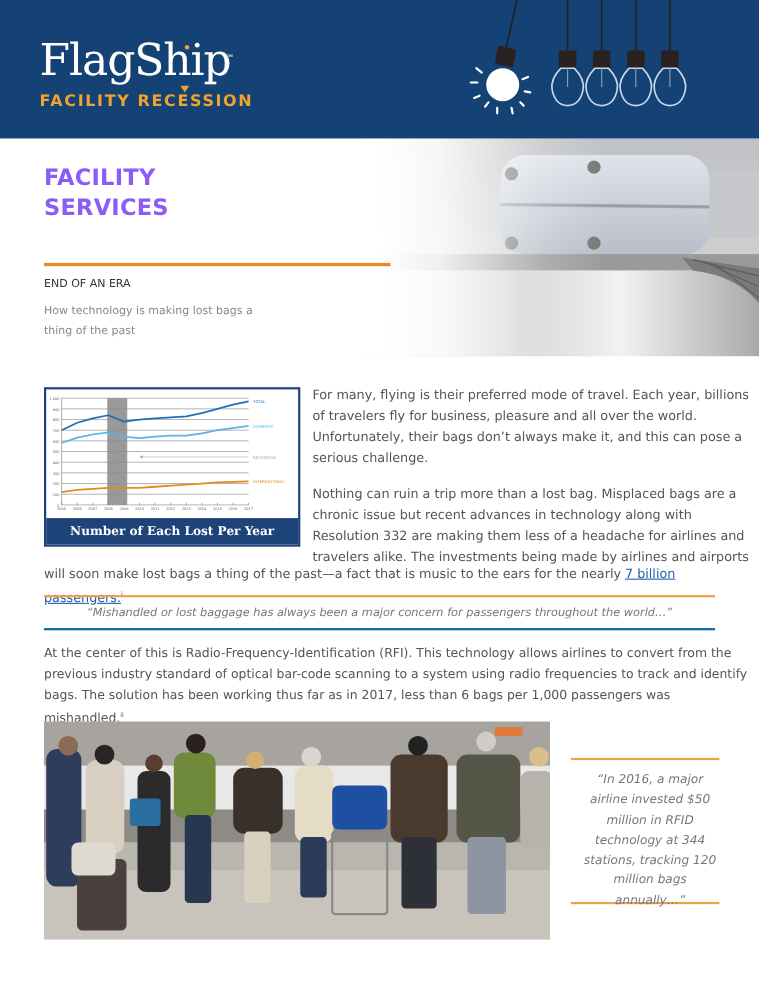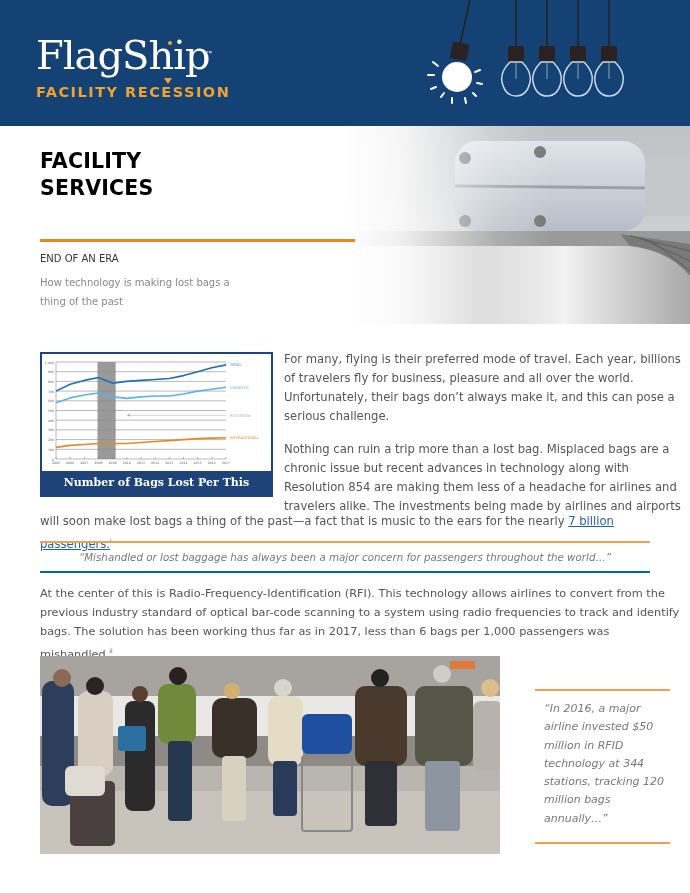--- a/index.html
+++ b/index.html
@@ -16,21 +16,21 @@
   .logo-arrow { position: absolute; left: 128px; top: 46px; width: 0; height: 0; border-left: 4px solid transparent; border-right: 4px solid transparent; border-top: 6px solid #f0a32f; }
   .logo-sub { font-family: "DejaVu Sans", sans-serif; font-weight: bold; color: #f0a32f; font-size: 14.5px; letter-spacing: 1.5px; margin-top: 6px; }
   .bulbs { position: absolute; left: 420px; top: 0; width: 240px; height: 126px; }
 
   
   .hero { position: absolute; left: 0; top: 126px; width: 690px; height: 198px; background: #ffffff; overflow: hidden; }
   .hero-photo { position: absolute; left: 330px; top: 0; width: 360px; height: 198px; }
   .hero-fade { position: absolute; left: 0; top: 0; width: 690px; height: 198px;
      background: linear-gradient(90deg, #ffffff 0%, #ffffff 50%, rgba(255,255,255,0.85) 58%, rgba(255,255,255,0.2) 72%, rgba(255,255,255,0) 80%); }
   .hero-text { position: absolute; left: 40px; top: 22px; }
-  .hero-title { color: #000000; font-weight: bold; font-size: 20.5px; line-height: 27px; letter-spacing: 0.2px; }
+  .hero-title { color: #8b5cf6; font-weight: bold; font-size: 20.5px; line-height: 27px; letter-spacing: 0.2px; }
   .hero-rule { position: absolute; left: 40px; top: 113px; width: 315px; height: 3px; background: #e8891f; }
   .hero-kicker { position: absolute; left: 40px; top: 127px; color: #333; font-size: 10px; }
   .hero-sub { position: absolute; left: 40px; top: 147px; color: #888; font-size: 10px; line-height: 19px; width: 190px; }
 
   
   .chart-card { position: absolute; left: 40px; top: 352px; width: 233px; height: 145px; border: 2px solid #1d4378; background: #fff; }
   .chart-card svg { position: absolute; left: 0; top: 0; }
   .chart-caption { position: absolute; left: 0; bottom: 0; width: 100%; height: 24px; background: #1d4378; color: #fff;
      font-family: "DejaVu Serif", "Liberation Serif", serif; font-weight: bold; font-size: 11px; text-align: center; line-height: 24px; }
 
@@ -43,21 +43,21 @@
   .sup { font-size: 6px; vertical-align: super; color: #1f5fae; }
 
   .quote-bar { position: absolute; left: 40px; top: 541px; width: 610px; height: 32px; border-top: 2px solid #f0a04a; border-bottom: 2px solid #0369a1; }
   .quote-bar span { display: block; text-align: center; font-style: italic; color: #777; font-size: 10.3px; line-height: 28px; }
 
   .p3 { left: 40px; top: 584px; width: 640px; font-size: 11.3px; line-height: 19px; }
 
   
   .photo { position: absolute; left: 40px; top: 656px; width: 460px; height: 198px; overflow: hidden; background: #c9c4bc; }
 
-  .side-quote { position: absolute; left: 535px; top: 689px; width: 135px; height: 155px; border-top: 2px solid #f0a04a; border-bottom: 2px solid #f0a04a; }
+  .side-quote { position: absolute; left: 519px; top: 689px; width: 135px; height: 133px; border-top: 2px solid #f0a04a; border-bottom: 2px solid #f0a04a; text-align: center; }
   .side-quote span { display: block; padding: 9px 0 0 9px; font-style: italic; color: #777; font-size: 11px; line-height: 18.3px; }
 </style>
 </head>
 <body>
 
 <div class="header">
   <div class="logo">
     <div class="logo-word">FlagShip</div>
     <span class="logo-dot"></span>
     <span class="logo-arrow"></span>
@@ -208,25 +208,25 @@
       <polyline points="14.0,37.1 28.2,30.3 42.3,26.4 56.5,23.5 70.7,29.3 84.8,27.4 99.0,26.4 113.2,25.5 127.3,24.5 141.5,21.6 155.7,17.7 169.8,13.8 184.0,10.9" fill="none" stroke="#1f6fb5" stroke-width="1.6" stroke-linejoin="round"></polyline>
       <text x="188" y="12.409999999999997" font-size="3.6" fill="#1f6fb5" font-family="DejaVu Sans, sans-serif">TOTAL</text>
       <polyline points="14.0,48.7 28.2,43.9 42.3,41.0 56.5,39.0 70.7,42.9 84.8,44.4 99.0,42.9 113.2,42.0 127.3,42.0 141.5,40.0 155.7,37.1 169.8,35.2 184.0,33.2" fill="none" stroke="#5ab4e5" stroke-width="1.6" stroke-linejoin="round"></polyline>
       <text x="188" y="34.72" font-size="3.6" fill="#5ab4e5" font-family="DejaVu Sans, sans-serif">DOMESTIC</text>
       <polyline points="14.0,93.4 28.2,91.4 42.3,90.5 56.5,89.5 70.7,89.5 84.8,89.5 99.0,88.5 113.2,87.5 127.3,86.6 141.5,85.6 155.7,84.6 169.8,84.1 184.0,83.7" fill="none" stroke="#e8891f" stroke-width="1.6" stroke-linejoin="round"></polyline>
       <text x="188" y="85.16" font-size="3.6" fill="#e8891f" font-family="DejaVu Sans, sans-serif">INTERNATIONAL</text>
       <line x1="85.83333333333333" x2="184" y1="61.35" y2="61.35" stroke="#aaa" stroke-width="0.5"></line>
       <path d="M84.83333333333333 61.35 l3 -1.5 l0 3 z" fill="#aaa"></path>
       <text x="188" y="62.85" font-size="3.6" fill="#aaa" font-family="DejaVu Sans, sans-serif">RECESSION</text>
     </svg>
-  <div class="chart-caption">Number of Bags Lost Per This</div>
+  <div class="chart-caption">Number of Each Lost Per Year</div>
 </div>
 
 <div class="para p1">For many, flying is their preferred mode of travel. Each year, billions of travelers fly for business, pleasure and all over the world. Unfortunately, their bags don’t always make it, and this can pose a serious challenge.</div>
-<div class="para p2">Nothing can ruin a trip more than a lost bag. Misplaced bags are a chronic issue but recent advances in technology along with Resolution 854 are making them less of a headache for airlines and travelers alike. The investments being made by airlines and airports</div>
+<div class="para p2">Nothing can ruin a trip more than a lost bag. Misplaced bags are a chronic issue but recent advances in technology along with Resolution 332 are making them less of a headache for airlines and travelers alike. The investments being made by airlines and airports</div>
 <div class="para p2-last">
   <span>will soon make lost bags a thing of the past—a fact that is music to the ears for the nearly </span><a class="link">7 billion passengers.</a><span class="sup">i</span>
 </div>
 
 <div class="quote-bar">
   <span>“Mishandled or lost baggage has always been a major concern for passengers throughout the world…”</span>
 </div>
 
 <div class="para p3">
   <span>At the center of this is Radio-Frequency-Identification (RFI). This technology allows airlines to convert from the previous industry standard of optical bar-code scanning to a system using radio frequencies to track and identify bags. The solution has been working thus far as in 2017, less than 6 bags per 1,000 passengers was mishandled.</span><span class="sup">ii</span>

